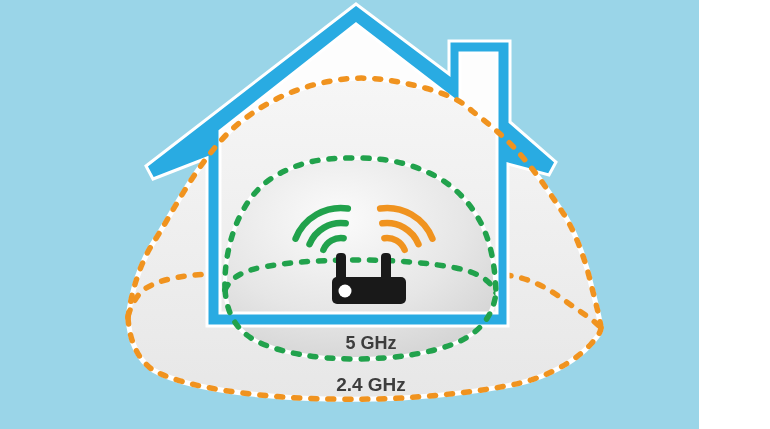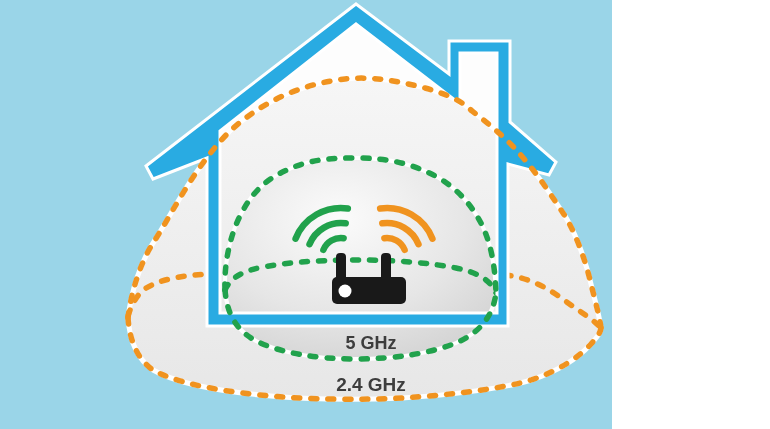--- a/index.html
+++ b/index.html
@@ -1,17 +1,17 @@
 <!DOCTYPE html>
 <html><head>
 <meta charset="utf-8">
 <style>
   html,body{margin:0;padding:0;}
   body{font-family:"Liberation Sans", sans-serif;}
-  .stage{position:relative;width:612px;height:429px;overflow:hidden;background:#7dd3fc;}
+  .stage{position:relative;width:699px;height:429px;overflow:hidden;background:#7dd3fc;}
   svg{display:block;}
   text.band-label{font-family:"Liberation Sans", sans-serif;font-weight:bold;fill:#3d3d3d;}
 </style>
 </head>
 <body>
 
 <div class="stage">
   <svg width="770" height="429" viewBox="0 0 770 429">
     <defs>
       <radialGradient id="greenDomeGrad" cx="42%" cy="30%" r="85%">

